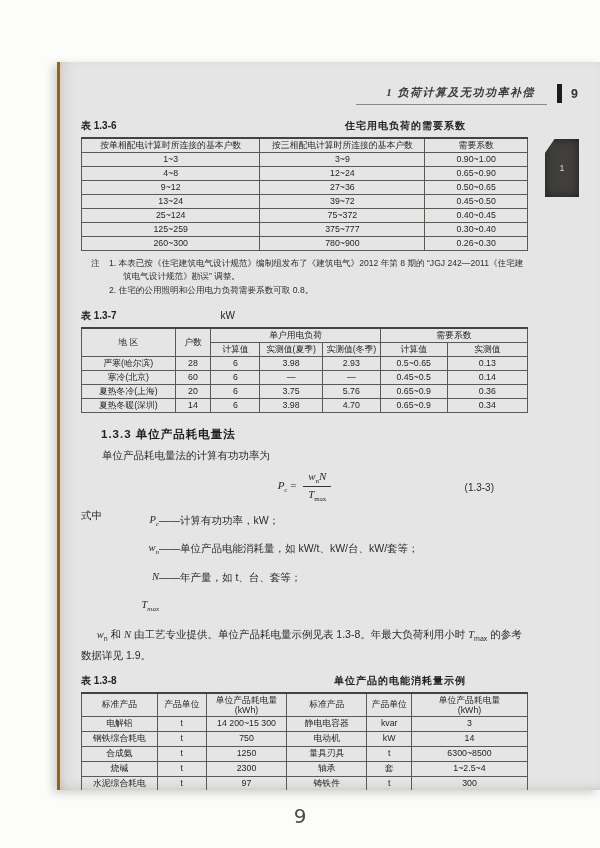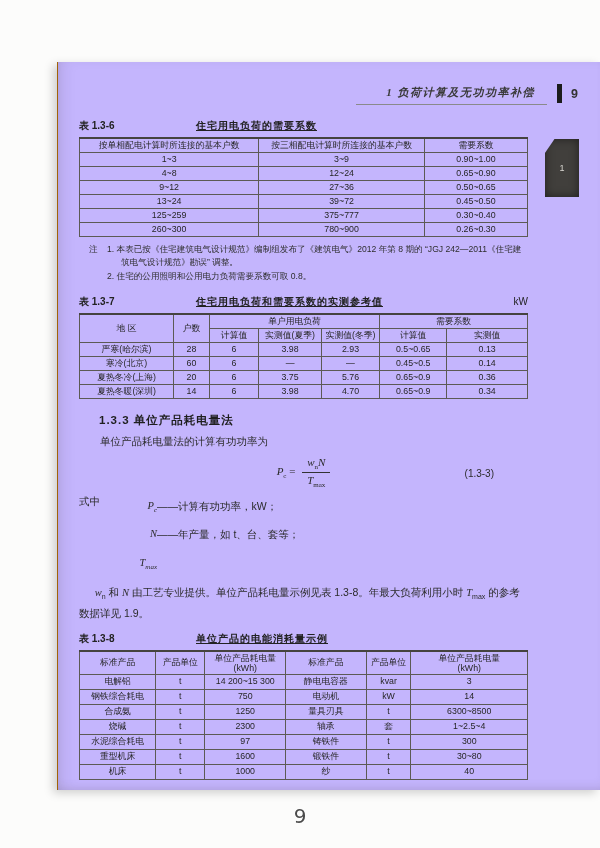--- a/index.html
+++ b/index.html
@@ -6,22 +6,22 @@
   html,body { margin:0; padding:0; }
   body {
     width:600px; height:848px; position:relative;
     background:#fcfcfb;
     font-family:"Liberation Sans", sans-serif;
     color:#2b2b2b;
   }
   
   .paper {
     position:absolute; left:57px; top:62px; width:543px; height:728px;
-    background:#c4b5fd;
-    border-left:1px solid #a16207;
+    background:#e5e5e5;
+    border-left:3px solid #a16207;
     box-shadow:-4px 3px 9px rgba(0,0,0,.18), inset 10px 0 18px -12px rgba(60,50,35,.25), inset 0 -8px 14px -10px rgba(60,50,35,.2);
     padding:0 0 0 0;
     overflow:hidden;
   }
   .content { padding:0 72px 0 21px; }
 
   
   .runhead {
     display:flex; justify-content:flex-end; align-items:center;
     margin:22px 22px 0 0;
@@ -38,23 +38,23 @@
   .chapter-tab {
     position:absolute; right:21px; top:77px; width:34px; height:58px;
     background:#413f3c;
     clip-path:polygon(28% 0, 100% 0, 100% 100%, 0 100%, 0 24%);
     display:flex; align-items:center; justify-content:center;
     color:#d8d5d0; font-size:9px;
     box-shadow:inset 0 0 10px rgba(0,0,0,.5);
   }
 
   
-  .tbl-caption { display:flex; align-items:baseline; font-size:10px; font-weight:bold; color:#222;gap:25px; }
+  .tbl-caption { display:flex; align-items:baseline; font-size:10px; font-weight:bold; color:#222; }
   .cap-label { width:92px; }
-  .cap-title { flex:1; text-align:left; letter-spacing:1px;text-decoration:underline; }
+  .cap-title { flex:1; text-align:right; letter-spacing:1px; }
   .cap-unit  { width:62px; text-align:right; font-weight:normal; }
 
   
   table { width:100%; border-collapse:collapse; table-layout:fixed; background:transparent; }
   th, td {
     border:1px solid #5c5a55; text-align:center; vertical-align:middle;
     font-size:8.8px; font-weight:normal; color:#262626;
     padding:1px 2px; line-height:11px;
   }
   table { border-top:2px solid #45433f; }
@@ -154,20 +154,25 @@
             <td>9~12</td>
             <td>27~36</td>
             <td>0.50~0.65</td>
           </tr>
           <tr>
             <td>13~24</td>
             <td>39~72</td>
             <td>0.45~0.50</td>
           </tr>
           <tr>
+            <td>25~124</td>
+            <td>75~372</td>
+            <td>0.40~0.45</td>
+          </tr>
+          <tr>
             <td>125~259</td>
             <td>375~777</td>
             <td>0.30~0.40</td>
           </tr>
           <tr>
             <td>260~300</td>
             <td>780~900</td>
             <td>0.26~0.30</td>
           </tr>
         </tbody>
@@ -176,21 +181,20 @@
     <div class="notes">
       <span class="notes-marker">注</span>
       <div class="notes-body">
         <div class="note-line">1. 本表已按《住宅建筑电气设计规范》编制组发布了《建筑电气》2012 年第 8 期的 “JGJ 242—2011《住宅建筑电气设计规范》勘误” 调整。</div>
         <div class="note-line">2. 住宅的公用照明和公用电力负荷需要系数可取 0.8。</div>
       </div>
     </div>
 
     <div class="tbl-caption mt12">
       <span class="cap-label">表 1.3-7</span>
-      <span class="cap-title">住宅用电负荷和需要系数的实测参考值</span>
       <span class="cap-unit">kW</span>
     </div>
     <table class="t137 mt4">
       <colgroup>
         <col style="width:21%">
           <col style="width:8%">
           <col style="width:11%">
           <col style="width:14%">
         <col style="width:13%">
           <col style="width:15%">
@@ -265,20 +269,24 @@
     </div>
 
     <div class="where">
       <span class="where-label">式中</span>
       <div class="where-lines">
         <div class="where-line">
           <span class="where-term"><i>P</i><sub>c</sub></span>
           <span class="where-desc">——计算有功功率，kW；</span>
         </div>
         <div class="where-line">
+          <span class="where-term"><i>w</i><sub>n</sub></span>
+          <span class="where-desc">——单位产品电能消耗量，如 kW/t、kW/台、kW/套等；</span>
+        </div>
+        <div class="where-line">
           <span class="where-term"><i>N</i><sub></sub></span>
           <span class="where-desc">——年产量，如 t、台、套等；</span>
         </div>
         <div class="where-line">
           <span class="where-term"><i>T</i><sub>max</sub></span>
         </div>
       </div>
     </div>
 
     <div class="para">

